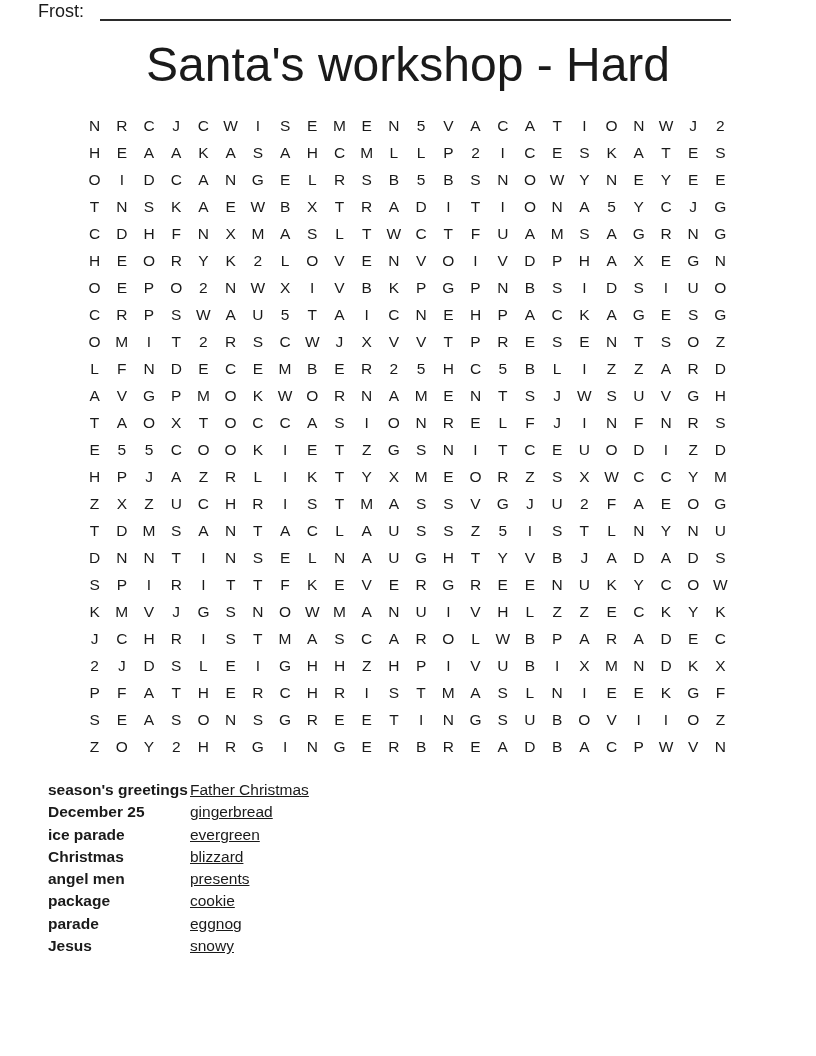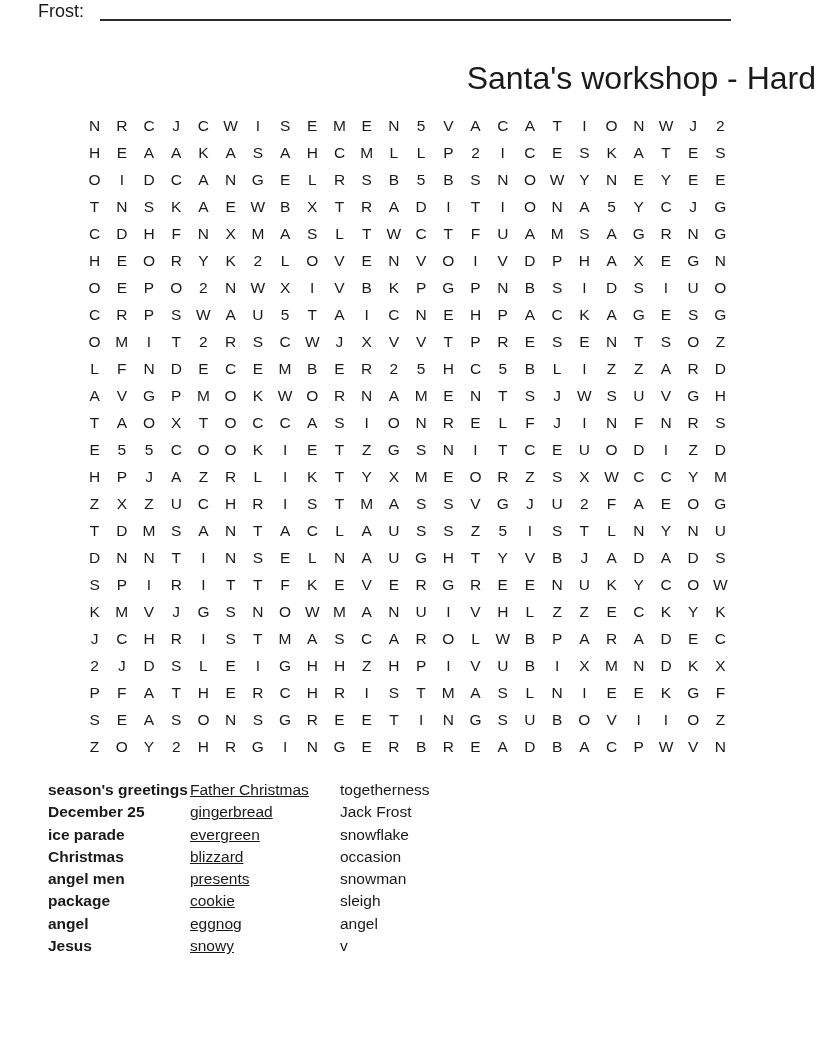--- a/index.html
+++ b/index.html
@@ -14,24 +14,24 @@
   .name-label {
     position: absolute; left: 38px; top: 1px;
     font-size: 18px;
   }
   .name-line {
     position: absolute; left: 100px; top: 3px;
     width: 631px; height: 16px;
     border-bottom: 2px solid #2b2b2b;
   }
   .title {
-    position: absolute; top: 48px; left: 0; right: 0;
+    position: absolute; top: 35px; left: 0; right: 0;
     margin: 0;
-    text-align: right;
-    font-size: 32px;
+    text-align: center;
+    font-size: 48px;
     line-height: 60px;
     font-weight: 400;
   }
   .grid {
     position: absolute; left: 81px; top: 112px;
     width: 653px;
     display: grid;
     grid-template-columns: repeat(24, 1fr);
     grid-auto-rows: 27px;
   }
@@ -643,36 +643,26 @@
   </div>
 
 <div class="words">
     <div class="wcol">
       <div>season's greetings</div>
       <div>December 25</div>
       <div>ice parade</div>
       <div>Christmas</div>
       <div>angel men</div>
       <div>package</div>
-      <div>angel</div>
+      <div>parade</div>
       <div>Jesus</div>
     </div>
     <div class="wcol">
       <div>Father Christmas</div>
       <div>gingerbread</div>
       <div>evergreen</div>
       <div>blizzard</div>
       <div>presents</div>
       <div>cookie</div>
       <div>eggnog</div>
       <div>snowy</div>
     </div>
-    <div class="wcol">
-      <div>togetherness</div>
-      <div>Jack Frost</div>
-      <div>snowflake</div>
-      <div>occasion</div>
-      <div>snowman</div>
-      <div>sleigh</div>
-      <div>angel</div>
-      <div>v</div>
-    </div>
   </div>
 
 </body></html>

